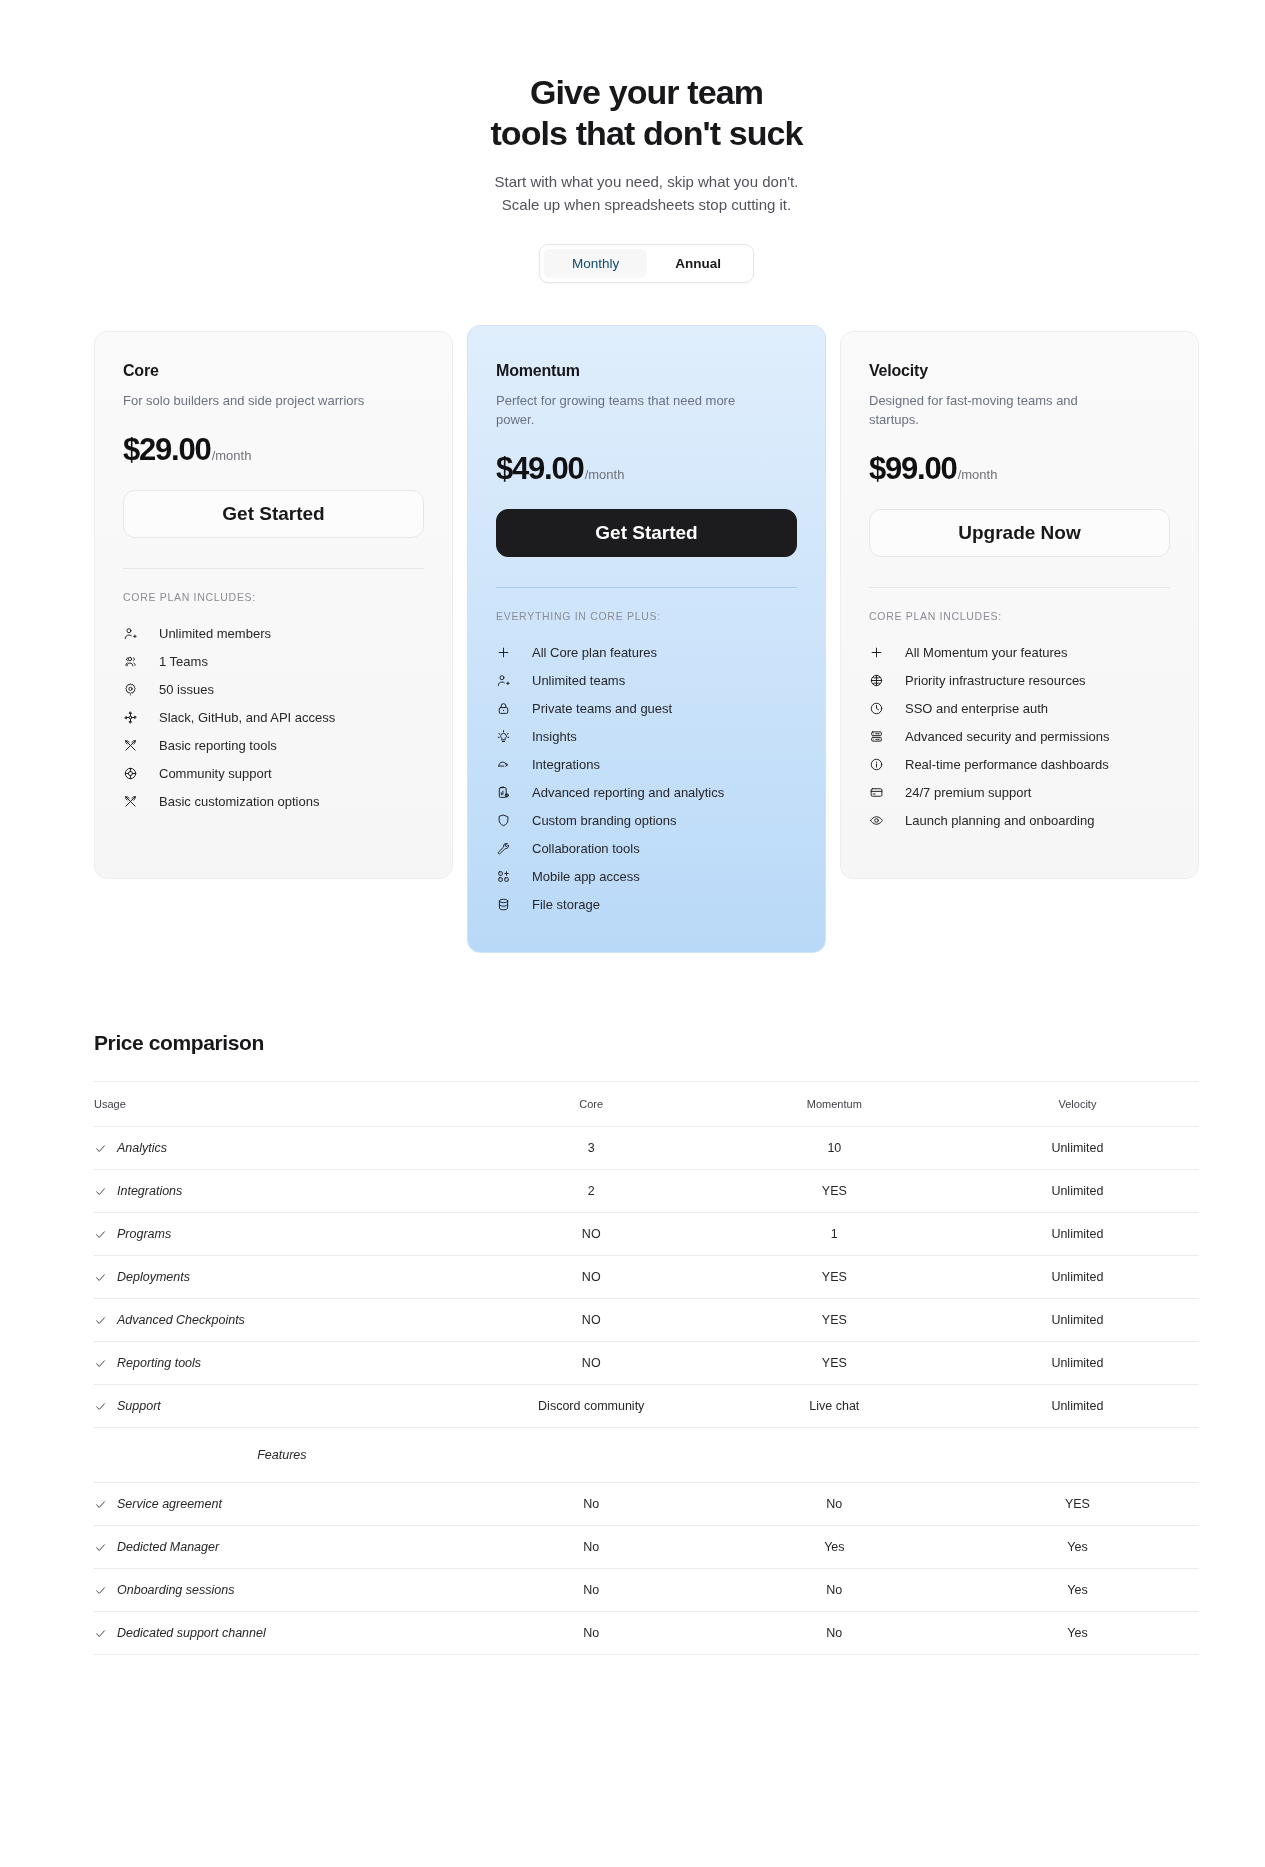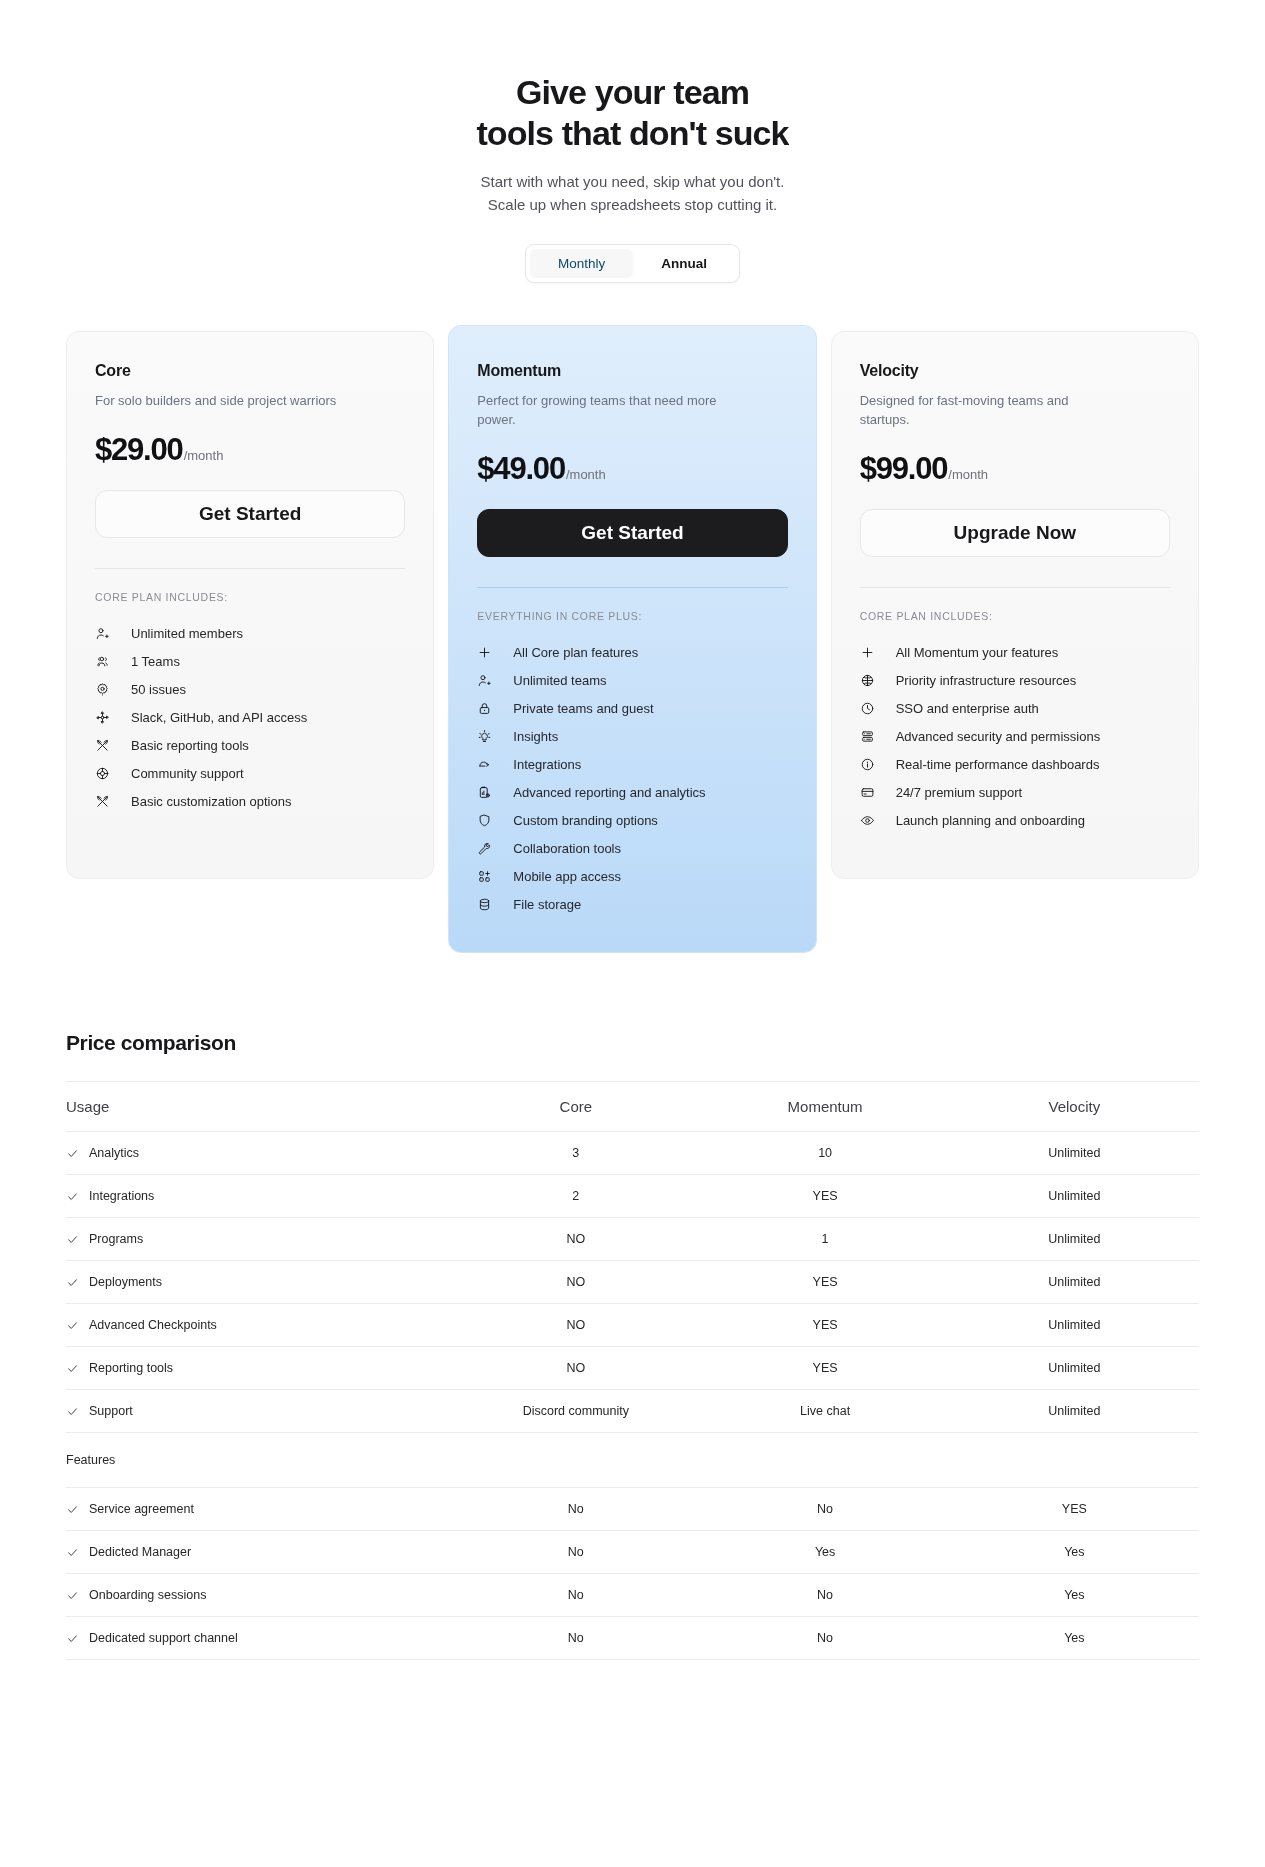--- a/index.html
+++ b/index.html
@@ -3,21 +3,21 @@
 <meta charset="utf-8">
 <style>
   * { box-sizing: border-box; margin: 0; padding: 0; }
   html, body {
     width: 1265px;
     background: #ffffff;
     font-family: "Liberation Sans", sans-serif;
     color: #18181b;
     -webkit-font-smoothing: antialiased;
   }
-  .page { width: 1265px; min-height: 1867px; position: relative; padding-bottom: 60px; }
+  .page { width: 1265px; min-height: 1867px; position: relative; padding-bottom: 60px; padding-left: 28px; }
 
   
   .hero { text-align: center; padding-top: 72px; }
   .hero h1 {
     font-size: 34px;
     line-height: 41px;
     font-weight: 700;
     letter-spacing: -0.9px;
     color: #18181b;
   }
@@ -125,37 +125,37 @@
   }
   .feat .ic { width: 15px; height: 15px; flex: 0 0 15px; display: block; color: #18181b; }
   .feat .ic svg { width: 15px; height: 15px; display: block; }
 
   
   .compare { padding: 0 66px; margin-top: 78px; }
   .compare h2 { font-size: 21px; font-weight: 700; letter-spacing: -0.4px; }
   table.cmp { width: 100%; border-collapse: collapse; margin-top: 26px; }
   table.cmp th, table.cmp td { padding: 0; }
   table.cmp thead th {
-    font-size: 15px;
+    font-size: 11px;
     font-weight: 400;
     color: #3f3f46;
     text-align: center;
     padding: 16px 0;
     border-top: 1px solid #ebebed;
     border-bottom: 1px solid #ebebed;
   }
   table.cmp thead th.lead { text-align: left; }
   table.cmp tbody td {
     font-size: 12.5px;
     color: #27272a;
     text-align: center;
     padding: 14px 0;
     border-bottom: 1px solid #ebebed;
   }
-  table.cmp tbody td.lead { text-align: left; }
+  table.cmp tbody td.lead { text-align: center; font-style: italic; }
   .cellrow { display: flex; align-items: center; gap: 10px; }
   .check { width: 13px; height: 13px; flex: 0 0 13px; color: #18181b; }
   .check svg { width: 13px; height: 13px; display: block; }
   .group-row td {
     font-size: 13px;
     color: #18181b;
     padding: 20px 0 20px 0 !important;
     border-bottom: 1px solid #ebebed;
   }
   col.c1 { width: 34%; }

